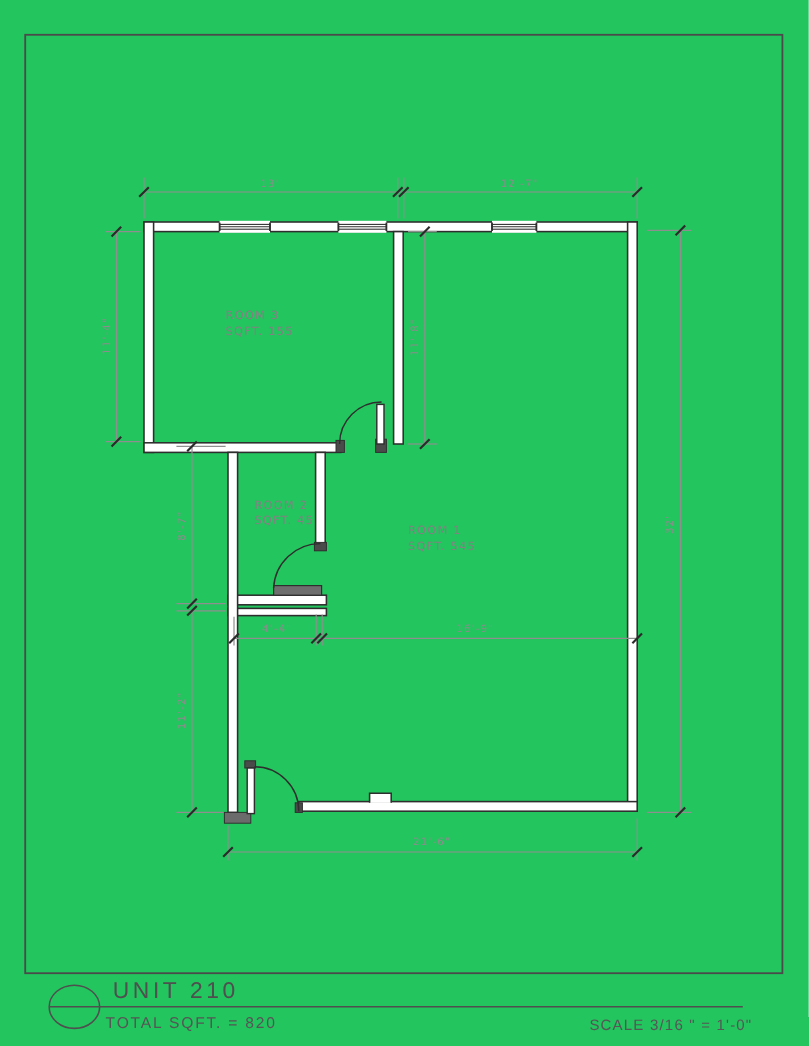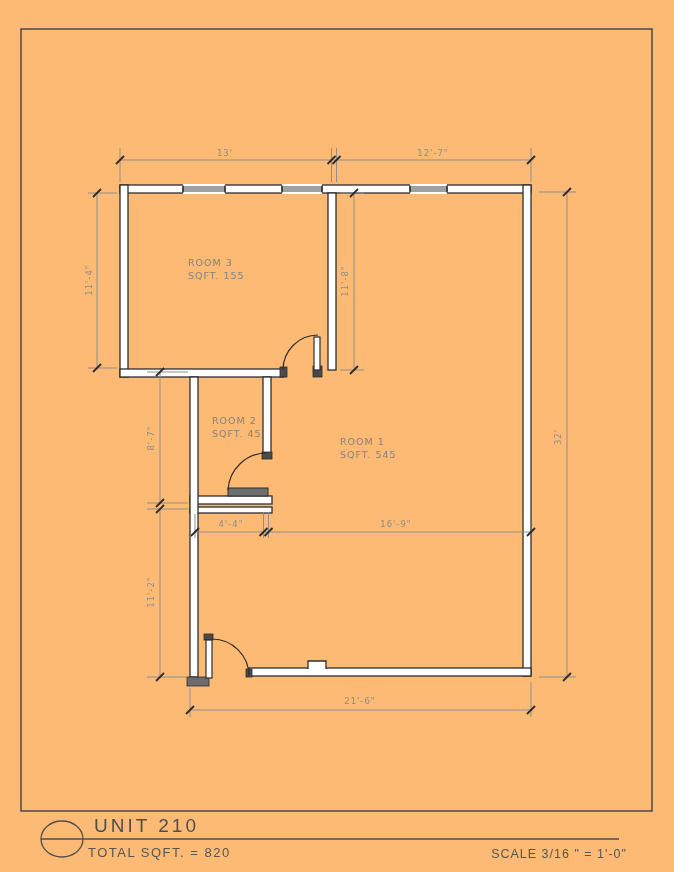--- a/index.html
+++ b/index.html
@@ -1,16 +1,16 @@
 <!DOCTYPE html>
 <html><head>
 <meta charset="utf-8">
 <style>
   html,body{margin:0;padding:0;background:#fff;}
-  .page{position:relative;width:674px;height:872px;background:#fdba74;overflow:hidden;
+  .page{position:relative;width:674px;height:872px;background:#22c55e;overflow:hidden;
         font-family:"DejaVu Sans", sans-serif;}
   svg{position:absolute;left:0;top:0;}
   .border{fill:none;stroke:#4a4a4a;stroke-width:1.5;}
   .wall{fill:#ffffff;stroke:#2e2e2e;stroke-width:1.3;}
   .jamb{fill:#4a4a4a;stroke:#2e2e2e;stroke-width:0.8;}
   .cap{fill:#6b6b6b;stroke:#2e2e2e;stroke-width:0.8;}
   .leaf{fill:#ffffff;stroke:#2e2e2e;stroke-width:1.2;}
   .leafbar{fill:#6e6e6e;stroke:#2e2e2e;stroke-width:1;}
   .arc{fill:none;stroke:#2e2e2e;stroke-width:1.2;}
   .glass{fill:#ffffff;stroke:#2e2e2e;stroke-width:0.9;}

